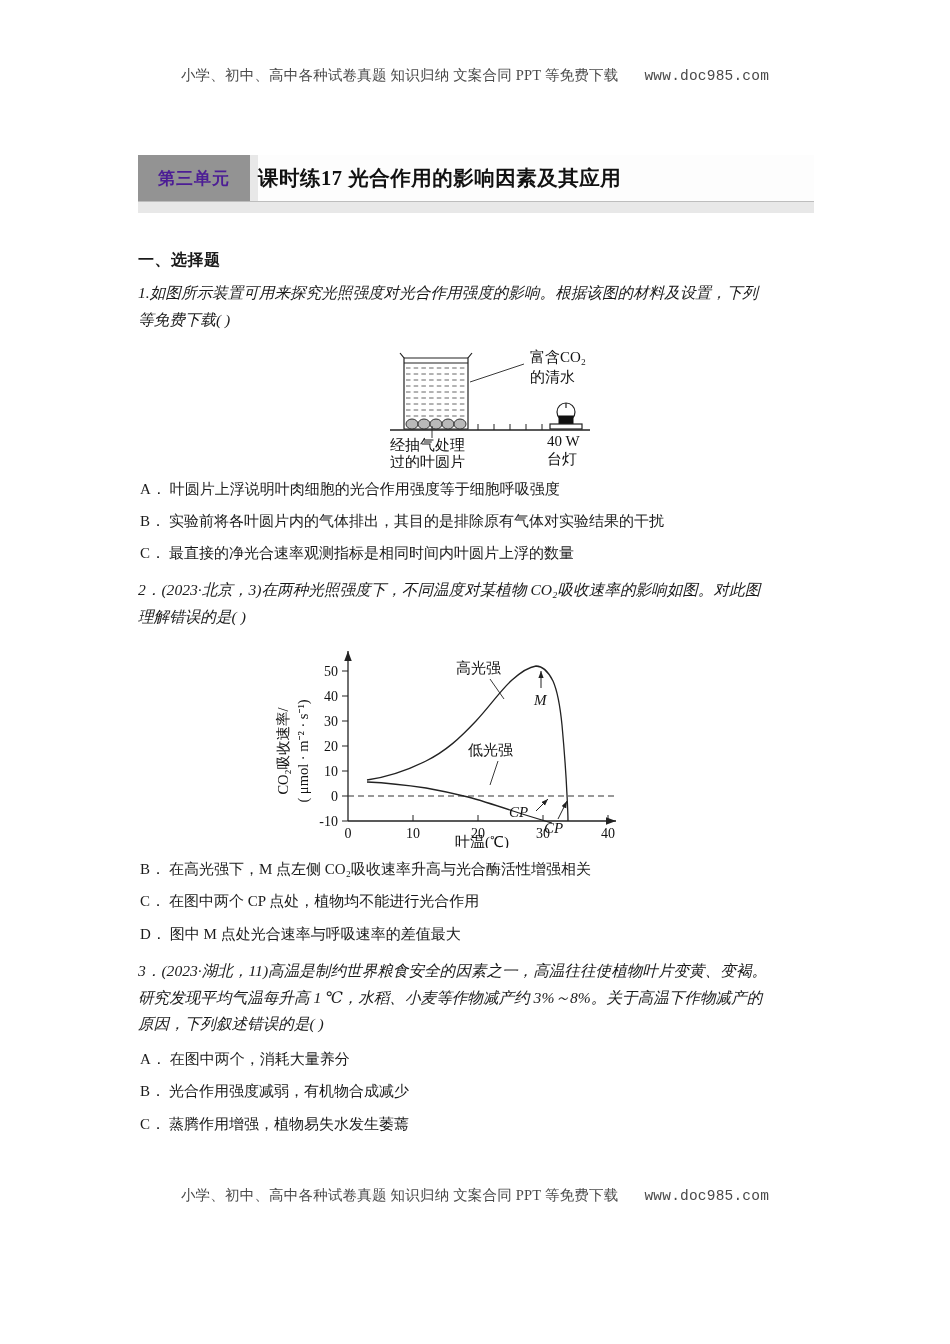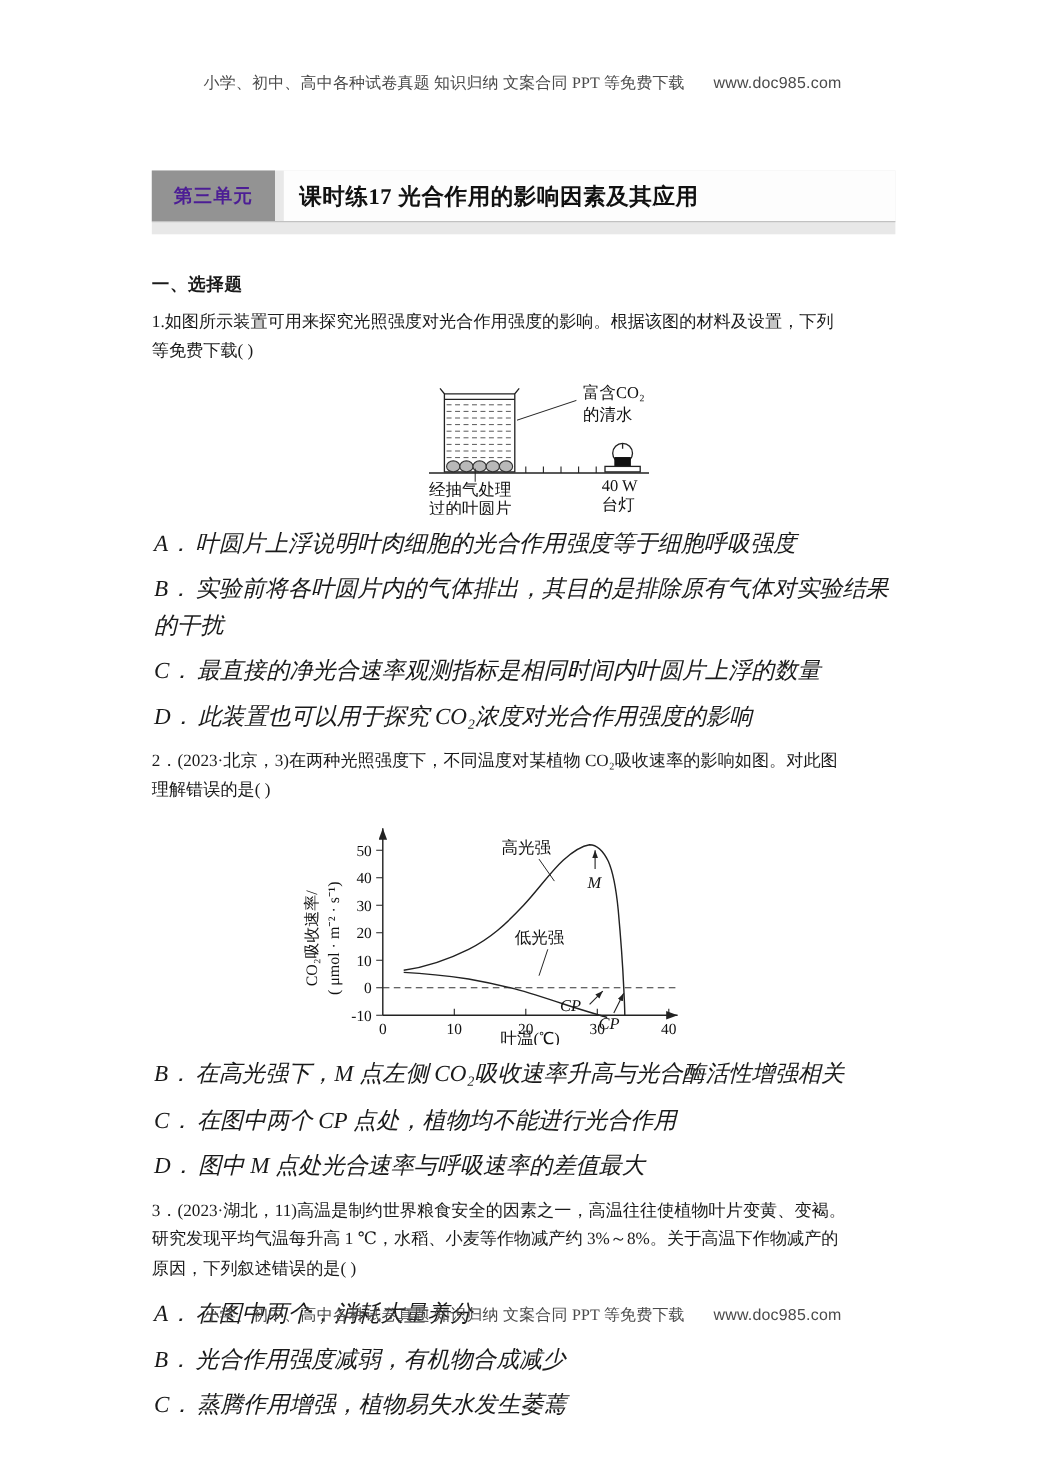--- a/index.html
+++ b/index.html
@@ -28,21 +28,21 @@
     width: 950px;
     text-align: center;
     font-size: 14.5px;
     color: #4a4a4a;
     letter-spacing: 0.2px;
     white-space: nowrap;
   }
   .runhead { top: 66px; }
   .runfoot { top: 1186px; }
   .runfoot .url, .runhead .url {
-    font-family: Liberation Sans, sans-serif;
+    font-family: Liberation Mono, monospace;
     margin-left: 26px;
     text-align: center;
   }
 
   
   .titlebar {
     position: absolute;
     left: 138px;
     top: 155px;
     width: 676px;
@@ -70,21 +70,20 @@
     letter-spacing: 1px;
   }
   .titlebar .namebox {
     position: absolute;
     left: 120px; top: 0;
     width: 556px;
     height: 46px;
     background: #fdfdfd;
     display: flex;
     align-items: center;
-    padding-left: 14px;
     font-size: 20.5px;
     font-weight: 700;
     letter-spacing: 0.5px;
     color: #111;
   }
   .titlebar .underband {
     position: absolute;
     left: 0;
     top: 46px;
     width: 676px;
@@ -106,28 +105,28 @@
     letter-spacing: 0.5px;
     margin: 0 0 8px 0;
     line-height: 1.5;
   }
   .qtext {
     font-size: 15.6px;
     line-height: 1.72;
     text-align: justify;
     margin: 0;
     text-indent: 0;
+    font-style: italic;
   }
   .qtext.q-spaced { margin-top: 12px; }
   .opt {
-    font-size: 21px;
+    font-size: 15px;
     line-height: 1.55;
     margin: 9px 0 0 0;
     padding-left: 2px;
-    font-style: italic;
   }
   .opt .tag { letter-spacing: 0.5px; margin-right: 3px; }
   .opt-block { margin-top: 10px; }
 
   
   .fig-apparatus {
     position: relative;
     width: 676px;
     height: 122px;
     margin-top: 12px;
@@ -227,21 +226,20 @@
 
         <text x="409" y="100" font-family="Liberation Serif, serif" font-size="15" fill="#111">40 W</text>
         <text x="409" y="118" font-family="Liberation Serif, serif" font-size="15" fill="#111">台灯</text>
       </svg>
     </div>
 
     <div class="opt-block">
       <p class="opt"><span class="tag">A．</span><span>叶圆片上浮说明叶肉细胞的光合作用强度等于细胞呼吸强度</span></p>
       <p class="opt"><span class="tag">B．</span><span>实验前将各叶圆片内的气体排出，其目的是排除原有气体对实验结果的干扰</span></p>
       <p class="opt"><span class="tag">C．</span><span>最直接的净光合速率观测指标是相同时间内叶圆片上浮的数量</span></p>
-      <p class="opt"><span class="tag">D．</span><span>此装置也可以用于探究 CO₂浓度对光合作用强度的影响</span></p>
     </div>
 
     <p class="qtext q-spaced">2．(2023·北京，3)在两种光照强度下，不同温度对某植物 CO₂吸收速率的影响如图。对此图</p>
     <p class="qtext">理解错误的是(      )</p>
 
     <div class="fig-chart fig">
       <svg width="676" height="205" viewBox="0 0 676 205">
         <defs>
           <marker id="axArrow" markerWidth="9" markerHeight="9" refX="8" refY="3" orient="auto">
             <path d="M0,0 L8,3 L0,6 z" fill="#222"></path>

